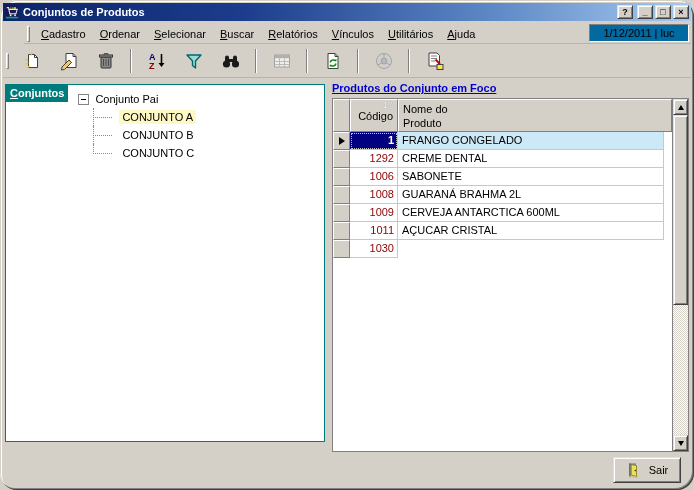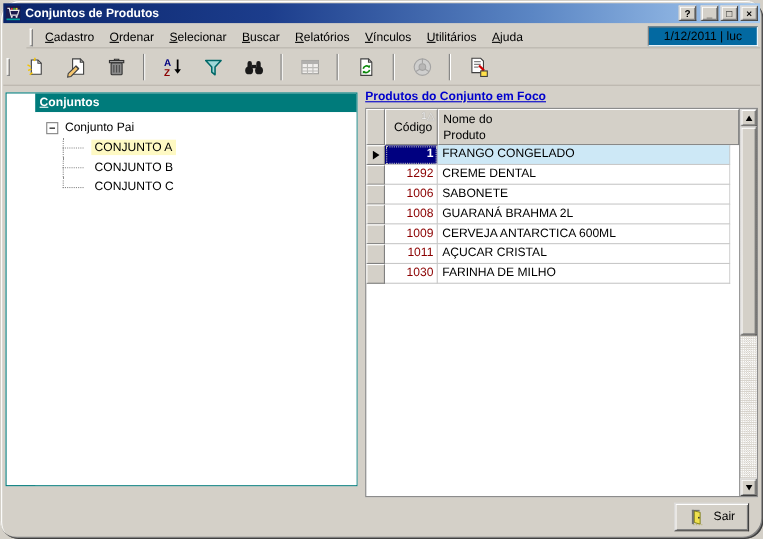--- a/index.html
+++ b/index.html
@@ -34,21 +34,21 @@
   .tb-btn{width:27px;height:27px;display:flex;align-items:center;justify-content:center;margin:0 5px;}
   .tb-btn svg{width:20px;height:20px;}
   .tb-btn.disabled{filter:grayscale(1);opacity:.9;}
   .tb-sep{width:2px;height:24px;margin:0 6px;border-left:1px solid #808080;border-right:1px solid #fff;}
 
   
   .content{position:relative;flex:1;}
 
   
   .left-panel{position:absolute;left:2px;top:6px;width:320px;bottom:45px;background:#fff;
-    border:1px solid #007b7b;display:flex;flex-direction:column;padding-left:26px;}
+    border:1px solid #007b7b;display:flex;}
   .panel-header{height:17px;background:#007b7b;color:#fff;font-size:11px;font-weight:bold;
     padding:2px 4px;flex:0 0 auto;}
   .tree{flex:1;background:#fff;padding:5px 0 0 10px;overflow:hidden;font-size:11px;}
   .tree-root{display:flex;align-items:center;height:18px;}
   .expander{width:11px;height:11px;border:1px solid #848484;background:#fff;position:relative;margin-right:6px;flex:0 0 auto;}
   .expander::after{content:"";position:absolute;left:2px;right:2px;top:4px;height:1px;background:#000;}
   .tree-children{position:relative;margin-left:15px;}
   .tree-child{position:relative;height:18px;line-height:18px;padding-left:26px;white-space:nowrap;}
   .tree-child::before{content:"";position:absolute;left:0;top:0;width:18px;height:9px;
     border-left:1px dotted #8a8a8a;border-bottom:1px dotted #8a8a8a;}
@@ -319,21 +319,20 @@
             </div>
             <div class="g-row">
               <div class="cell-ind"></div>
               <div class="cell-cod">1011</div>
               <div class="cell-nome">AÇUCAR CRISTAL</div>
               <div class="cell-fill"></div>
             </div>
             <div class="g-row">
               <div class="cell-ind"></div>
               <div class="cell-cod">1030</div>
-              <div class="cell-nome">FARINHA DE MILHO</div>
               <div class="cell-fill"></div>
             </div>
           </div>
       </div>
       <div class="vscroll">
         <div class="sb-btn sb-up">
             <span class="tri-up"></span>
           </div>
         <div class="sb-thumb"></div>
         <div class="sb-btn sb-down">

